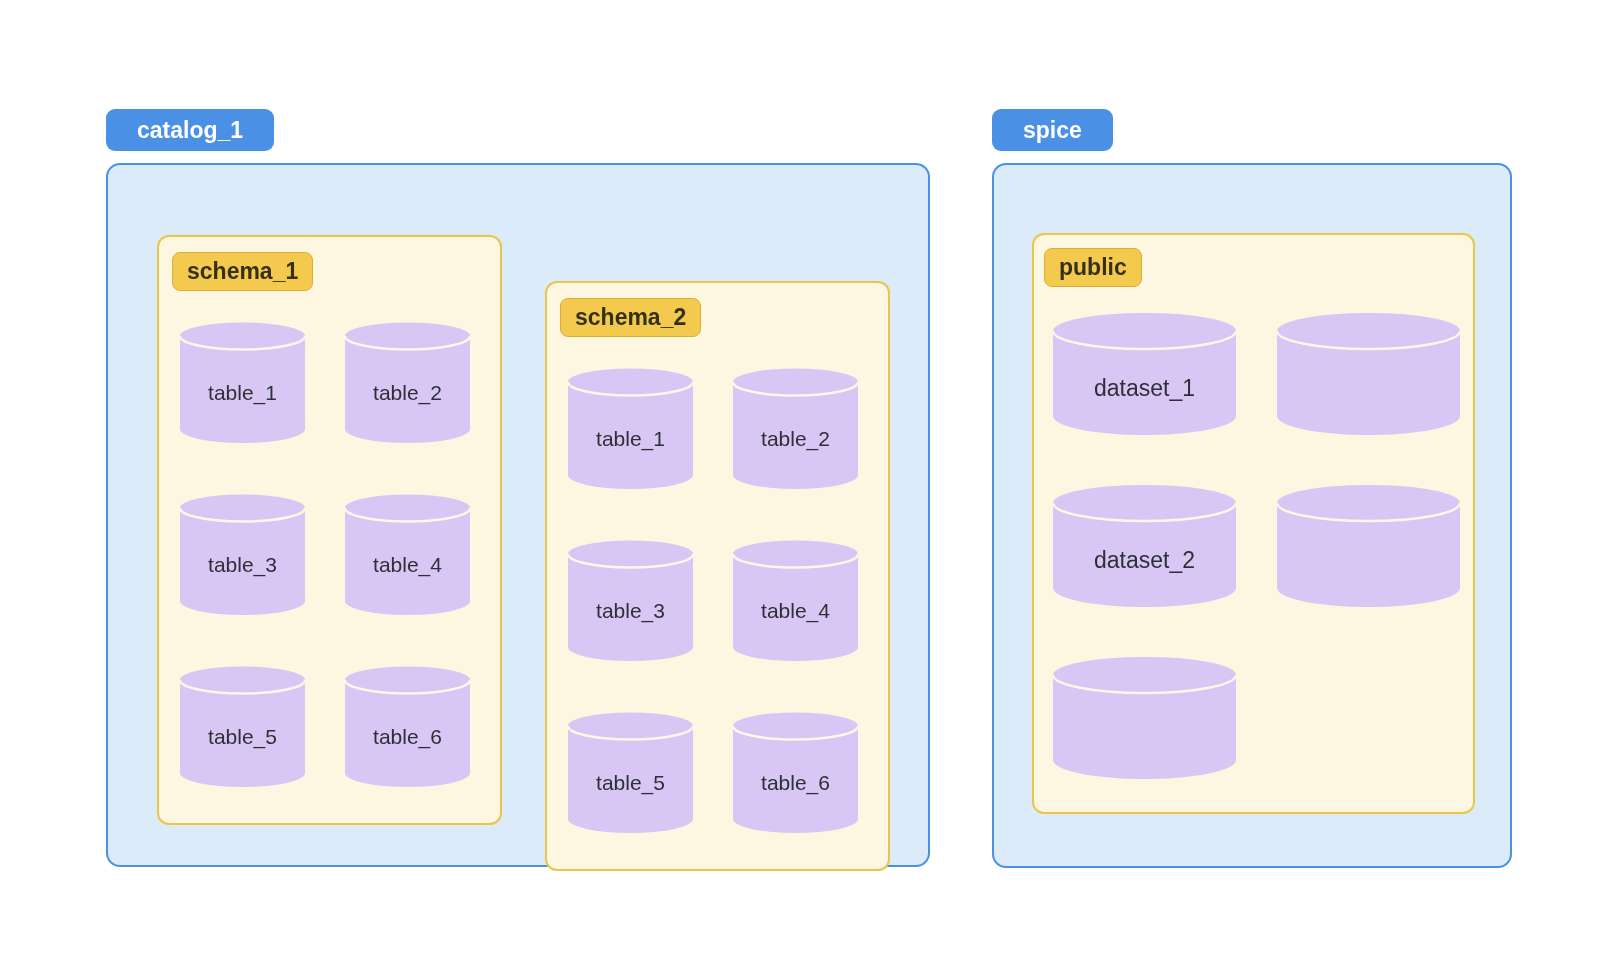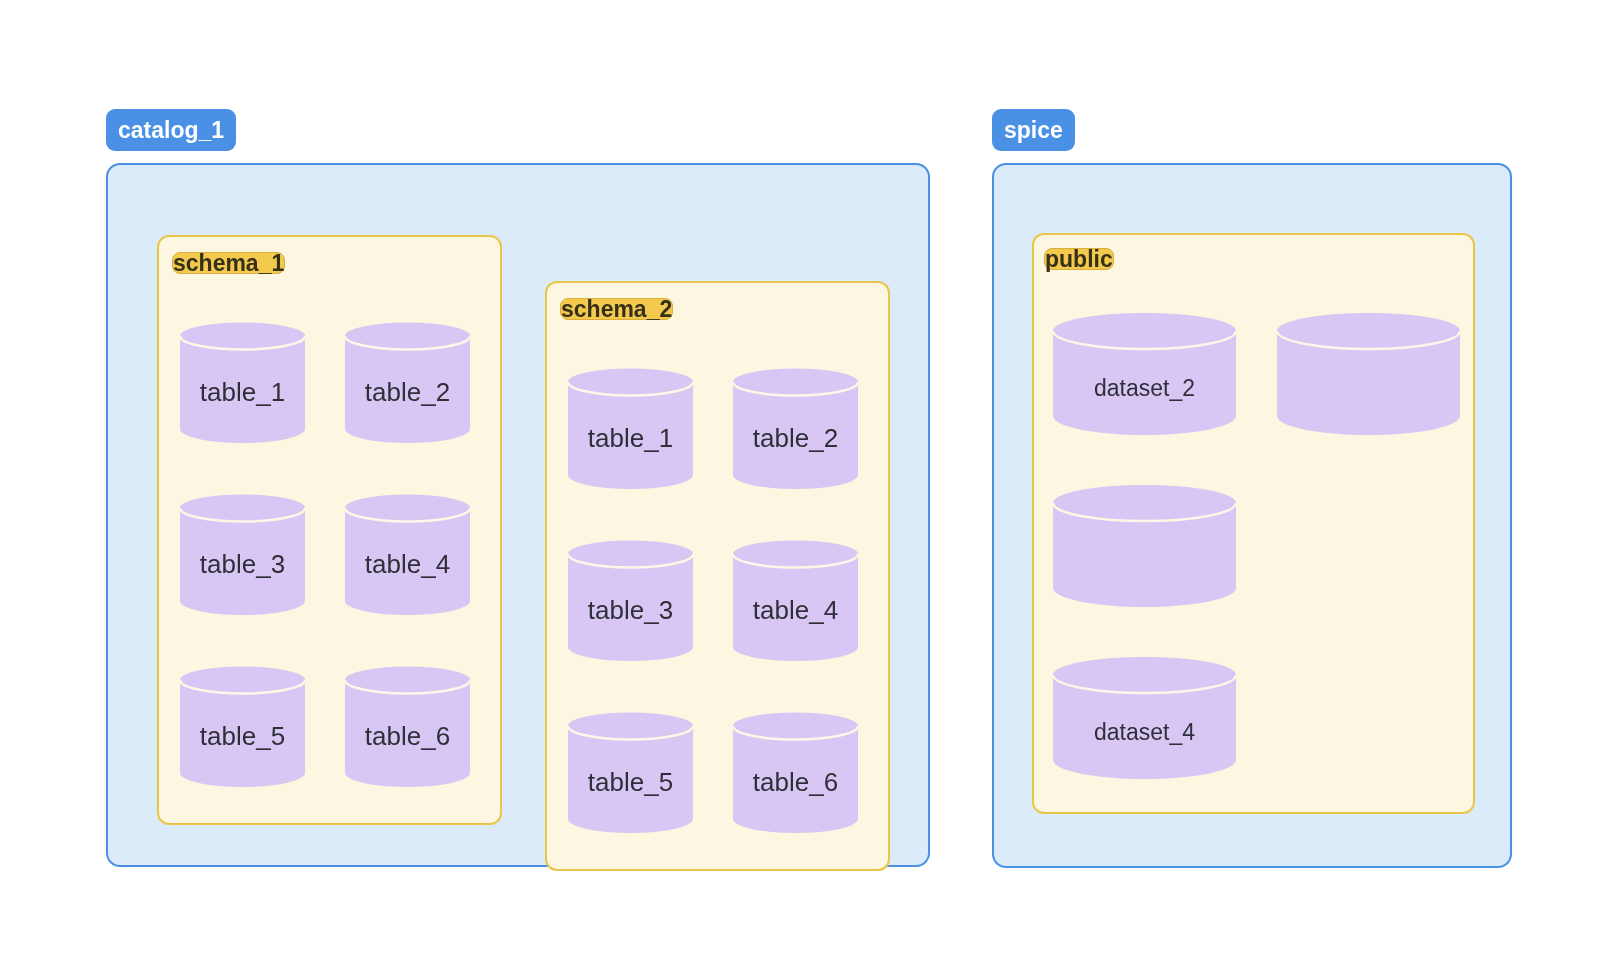--- a/index.html
+++ b/index.html
@@ -19,26 +19,26 @@
   * { margin:0; padding:0; box-sizing:border-box; }
   html,body { background:#ffffff; }
   body { font-family:"Liberation Sans","DejaVu Sans",sans-serif; }
   .canvas { position:relative; width:1614px; height:976px; background:#ffffff; overflow:hidden; }
 
   .group { position:absolute; }
 
   .badge {
     position:absolute; top:0; left:0;
     display:inline-flex; align-items:center; justify-content:center;
-    height:42px; padding:0 12px; border-radius:9px;
+    height:42px; padding:0 31px; border-radius:9px;
     font-size:23px; font-weight:600; white-space:nowrap;
   }
   .badge-blue { background:var(--catalog-badge-bg); color:var(--catalog-badge-text); }
   .badge-gold {
-    height:22px; padding:0 0; border-radius:8px; font-weight:700;
+    height:39px; padding:0 14px; border-radius:8px; font-weight:700;
     background:var(--schema-badge-bg); color:var(--schema-badge-text);
     border:1.5px solid var(--schema-badge-border);
   }
 
   .catalog-box {
     position:absolute; left:0; top:54px; width:100%;
     background:var(--catalog-box-fill);
     border:2px solid var(--catalog-box-border);
     border-radius:14px;
   }
@@ -57,21 +57,21 @@
 
   .cylinder { position:relative; }
   .cyl-sm { width:127px; height:122px; }
   .cyl-lg { width:185px; height:124px; }
   .cyl-svg { display:block; }
   .cyl-body, .cyl-top { fill:var(--cylinder-fill); }
   .cyl-arc { fill:none; stroke:var(--cylinder-arc); stroke-width:2.5px; }
   .cyl-label {
     position:absolute; left:0; right:0; top:27px; bottom:8px;
     display:flex; align-items:center; justify-content:center;
-    font-size:26px; color:var(--label-text); white-space:nowrap;
+    font-size:21px; color:var(--label-text); white-space:nowrap;
   }
   .cyl-lg .cyl-label { top:37px; font-size:23px; }
 </style>
 </head>
 <body>
 
 <div class="canvas">
 
   <section class="group" style="left:106px; top:109px; width:824px; height:758px;">
     <div class="badge badge-blue">catalog_1</div>
@@ -194,36 +194,43 @@
 
       <div class="schema-box" style="left:38px; top:68px; width:443px; height:581px;text-align:right;">
         <div class="badge badge-gold" style="left:10px; top:13px;">public</div>
         <div class="node-grid datasets-grid">
           <div class="cylinder cyl-lg">
             <svg class="cyl-svg" viewBox="0 0 185 124" width="185" height="124">
               <path class="cyl-body" d="M1,19 L1,104 A91.5,19 0 0 0 184,104 L184,19 Z"></path>
               <ellipse class="cyl-top" cx="92.5" cy="19" rx="91.5" ry="18"></ellipse>
               <path class="cyl-arc" d="M1,19 A91.5,18 0 0 0 184,19"></path>
             </svg>
+            <div class="cyl-label">dataset_1</div>
+          </div>
+          <div class="cylinder cyl-lg">
+            <svg class="cyl-svg" viewBox="0 0 185 124" width="185" height="124">
+              <path class="cyl-body" d="M1,19 L1,104 A91.5,19 0 0 0 184,104 L184,19 Z"></path>
+              <ellipse class="cyl-top" cx="92.5" cy="19" rx="91.5" ry="18"></ellipse>
+              <path class="cyl-arc" d="M1,19 A91.5,18 0 0 0 184,19"></path>
+            </svg>
             <div class="cyl-label">dataset_2</div>
           </div>
           <div class="cylinder cyl-lg">
             <svg class="cyl-svg" viewBox="0 0 185 124" width="185" height="124">
               <path class="cyl-body" d="M1,19 L1,104 A91.5,19 0 0 0 184,104 L184,19 Z"></path>
               <ellipse class="cyl-top" cx="92.5" cy="19" rx="91.5" ry="18"></ellipse>
               <path class="cyl-arc" d="M1,19 A91.5,18 0 0 0 184,19"></path>
             </svg>
           </div>
           <div class="cylinder cyl-lg">
             <svg class="cyl-svg" viewBox="0 0 185 124" width="185" height="124">
               <path class="cyl-body" d="M1,19 L1,104 A91.5,19 0 0 0 184,104 L184,19 Z"></path>
               <ellipse class="cyl-top" cx="92.5" cy="19" rx="91.5" ry="18"></ellipse>
               <path class="cyl-arc" d="M1,19 A91.5,18 0 0 0 184,19"></path>
             </svg>
-            <div class="cyl-label">dataset_4</div>
           </div>
           <div class="cylinder cyl-lg">
             <svg class="cyl-svg" viewBox="0 0 185 124" width="185" height="124">
               <path class="cyl-body" d="M1,19 L1,104 A91.5,19 0 0 0 184,104 L184,19 Z"></path>
               <ellipse class="cyl-top" cx="92.5" cy="19" rx="91.5" ry="18"></ellipse>
               <path class="cyl-arc" d="M1,19 A91.5,18 0 0 0 184,19"></path>
             </svg>
           </div>
         </div>
       </div>

